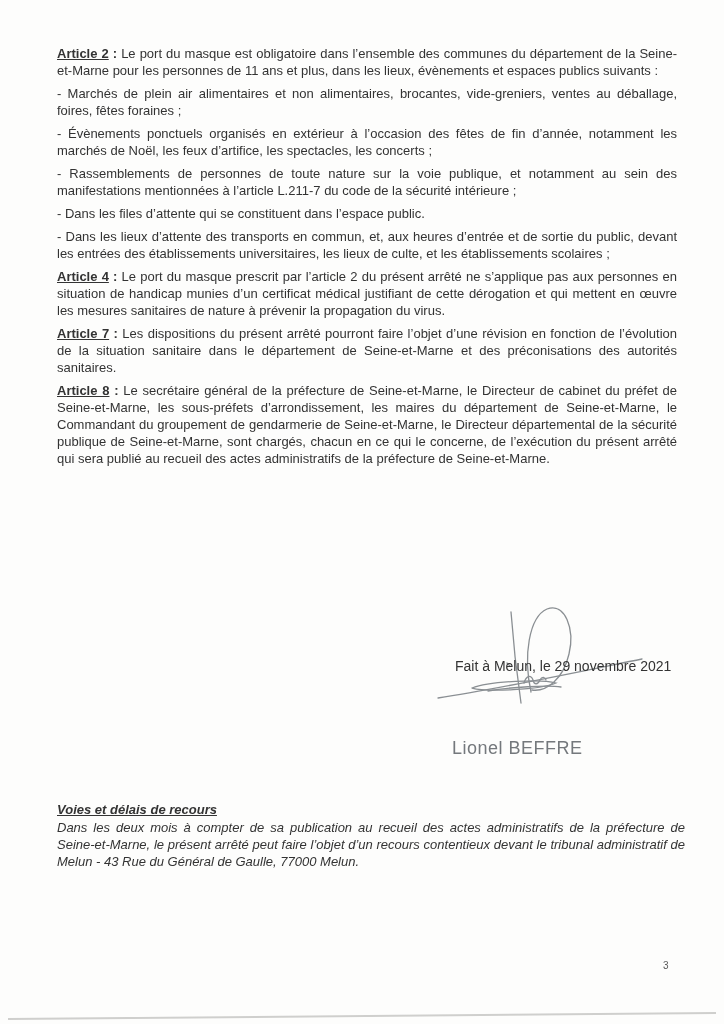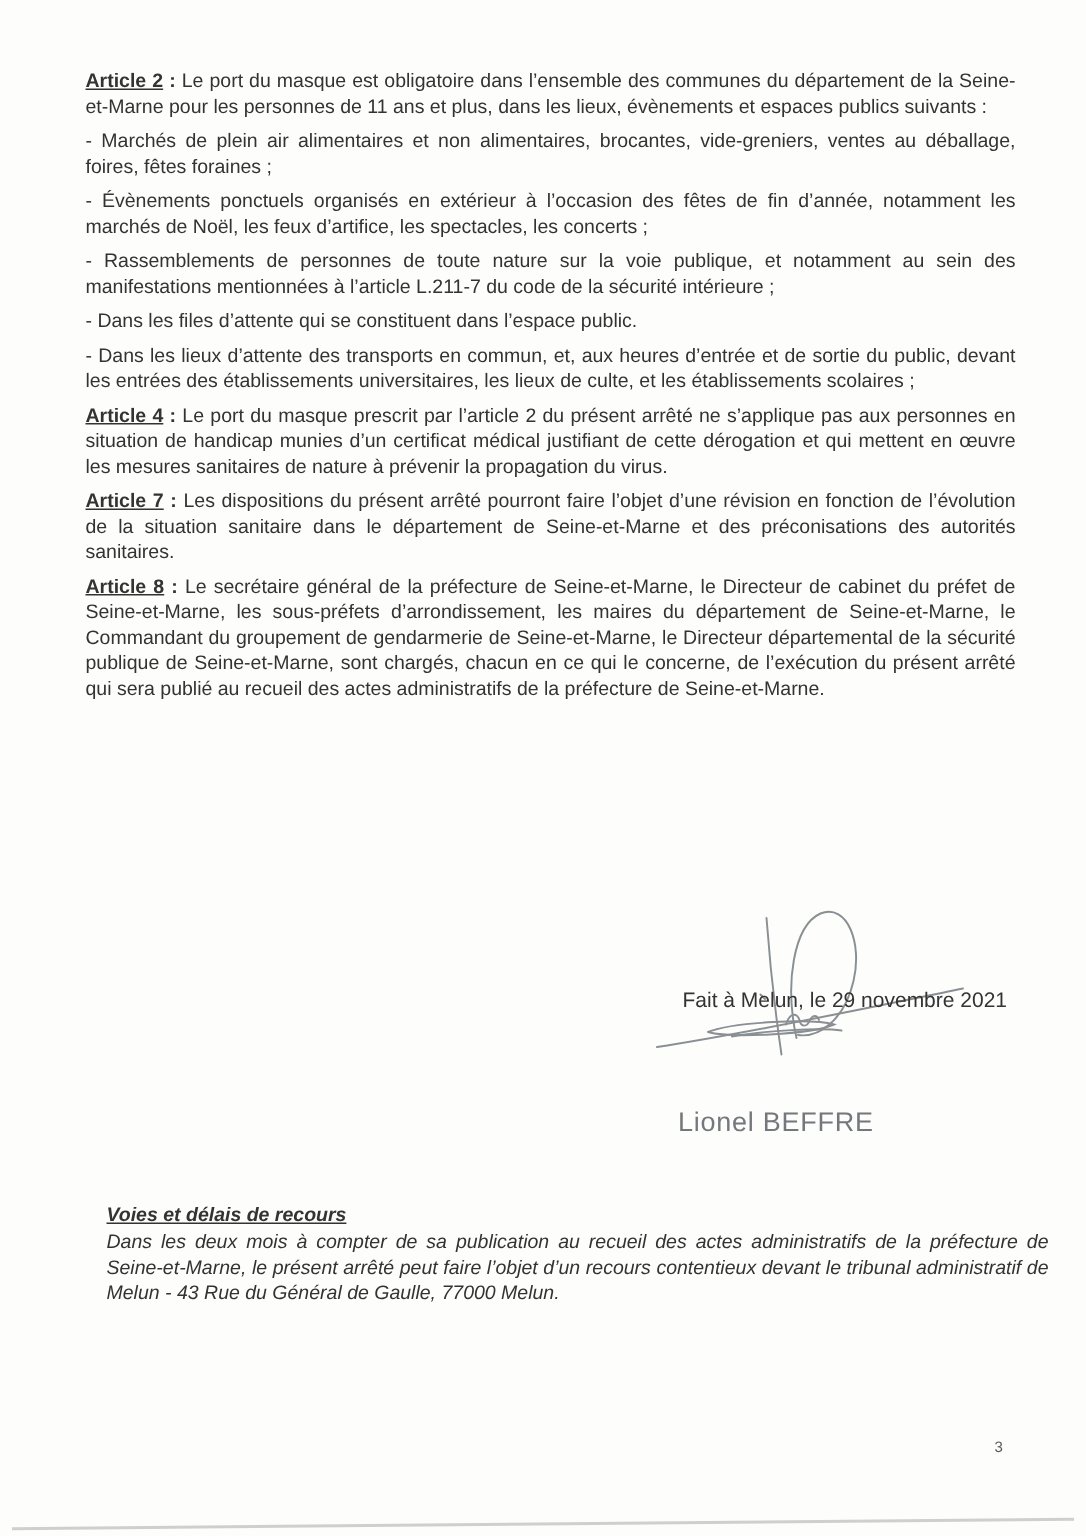--- a/index.html
+++ b/index.html
@@ -53,21 +53,20 @@
     font-size:18px;letter-spacing:.5px;
     color:#74787c;white-space:nowrap;margin-top:45px;
   }
   .recours{
     position:absolute;
     left:57px;top:801px;
     width:628px;
     font-style:italic;
     font-size:13px;
     line-height:17px;
-    margin-left:14px;
   }
   .recours-title{
     font-weight:700;
     text-decoration:underline;
     margin:0 0 1px 0;
   }
   .recours-text{
     margin:0;
     text-align:justify;
   }

